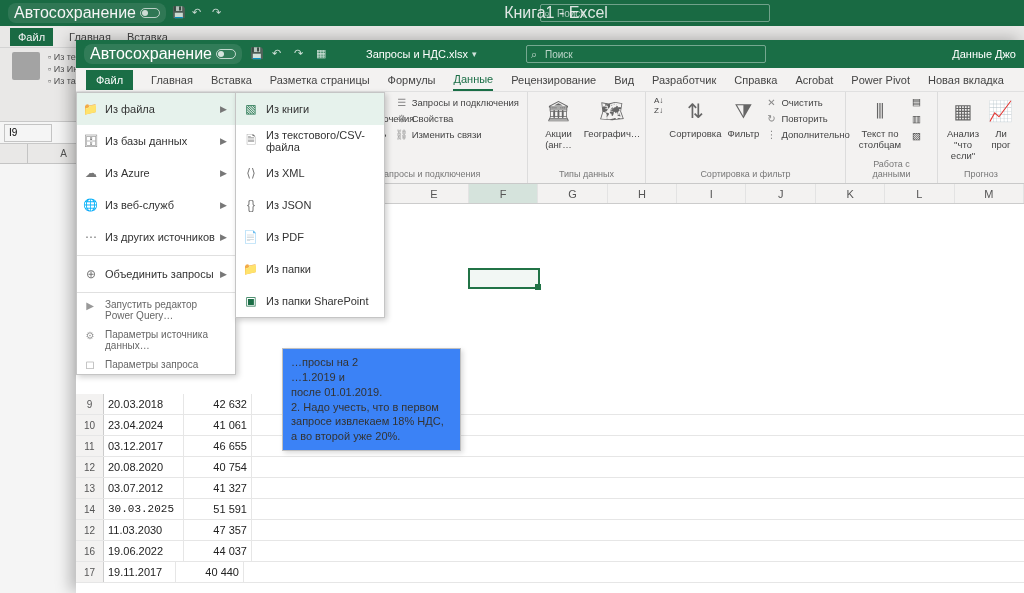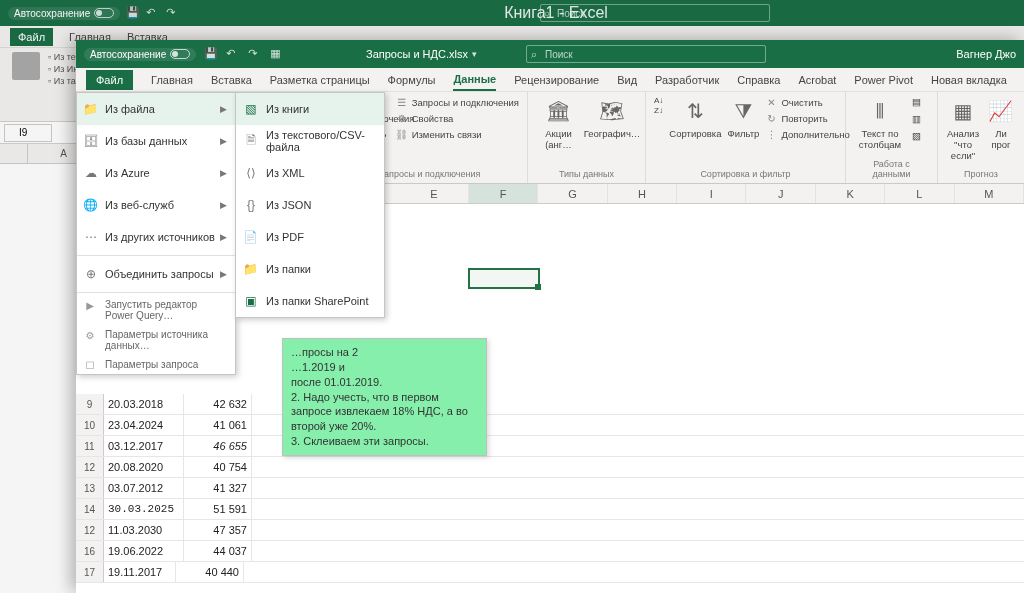--- a/index.html
+++ b/index.html
@@ -2,53 +2,53 @@
 <html><head>
 <meta charset="utf-8">
 <style>
 * { margin: 0; padding: 0; box-sizing: border-box; font-family: "Segoe UI", Tahoma, sans-serif; }
 body { width: 1024px; height: 593px; overflow: hidden; background: #f0f0f0; position: relative; }
 
 
 .back-window { position: absolute; top: 0; left: 0; width: 1024px; height: 593px; background: #fff; filter: brightness(0.96); }
 .back-title { height: 26px; background: #1a6e46; display: flex; align-items: center; color: #fff; font-size: 11px; }
 .back-title .qat { display: flex; gap: 6px; padding-left: 8px; align-items: center; }
-.autosave-pill { display: inline-flex; align-items: center; gap: 4px; background: rgba(255,255,255,.1); border-radius: 8px; padding: 1px 6px; font-size: 10px; }
+.autosave-pill { display: inline-flex; align-items: center; gap: 4px; background: rgba(255,255,255,.1); border-radius: 8px; padding: 1px 6px; font-size: 16px; }
 .autosave-switch { width: 20px; height: 10px; border: 1px solid rgba(255,255,255,.7); border-radius: 5px; position: relative; }
 .autosave-switch::after { content: ""; position: absolute; left: 1px; top: 1px; width: 6px; height: 6px; border-radius: 50%; background: rgba(255,255,255,.8); }
 .qat-icon { width: 14px; height: 14px; opacity: .8; }
 .back-title .doc { position: absolute; left: 50%; transform: translateX(-50%); font-size: 16px; opacity: .9; margin-left: 44px; }
 .back-title .search { position: absolute; left: 540px; width: 230px; height: 18px; border: 1px solid rgba(255,255,255,.4); border-radius: 2px; display: flex; align-items: center; padding-left: 16px; font-size: 10px; color: rgba(255,255,255,.7); }
 .back-title .search::before { content: "⌕"; position: absolute; left: 3px; font-size: 11px; }
 .back-tabs { height: 22px; background: #f3f2f1; display: flex; align-items: center; gap: 16px; padding-left: 10px; font-size: 11px; color: #444; border-bottom: 1px solid #ddd; }
 .back-tabs .ftab:first-child { background: #1a6e46; color:#fff; padding: 3px 8px; }
 .back-ribbon-stub { height: 74px; background: #f3f2f1; border-bottom: 1px solid #d0d0d0; display: flex; align-items:flex-start; padding: 4px 8px; gap: 4px; }
 .stub-big { width: 36px; height: 54px; display:flex; flex-direction:column; align-items:center; font-size: 9px; color:#555; gap:4px; }
 .stub-big .ico { width:28px; height:28px; background:#aaa; border-radius:2px; }
 .stub-list { display:flex; flex-direction:column; gap:2px; font-size: 9px; color:#555; }
 .stub-list span::before { content:"▫ "; }
 .back-formula { height: 22px; background:#fff; border-bottom:1px solid #d0d0d0; display:flex; align-items:center; }
-.back-formula .namebox { width:48px; height:18px; margin-left:4px; border:1px solid #ccc; font-size:10px; padding-left:14px; display:flex; align-items:center; }
+.back-formula .namebox { width:48px; height:18px; margin-left:4px; border:1px solid #ccc; font-size:10px; padding-left:4px; display:flex; align-items:center; }
 .back-colhdr { height:20px; background:#f3f2f1; border-bottom:1px solid #ccc; display:flex; }
 .back-colhdr .corner { width:28px; border-right:1px solid #ccc; }
 .back-colhdr .ch { width:72px; text-align:center; font-size:10px; color:#555; border-right:1px solid #e0e0e0; line-height:20px; }
 
 
 .front-window { position: absolute; top: 40px; left: 76px; width: 948px; height: 553px; background: #fff; box-shadow: -6px -2px 14px rgba(0,0,0,.25); }
 .front-title { height: 28px; background: #1a6e46; color: #fff; display: flex; align-items: center; font-size: 11px; position: relative; }
 .front-title .qat { display: flex; gap: 8px; padding-left: 8px; align-items: center; }
 .front-title .doc { position: absolute; left: 290px; font-size: 11px; display:flex; align-items:center; gap:4px; }
 .front-title .doc::after { content:"▾"; font-size:9px; opacity:.8; }
 .front-title .search { position: absolute; left: 450px; width: 240px; height: 18px; border: 1px solid rgba(255,255,255,.4); border-radius: 2px; display: flex; align-items: center; padding-left: 18px; font-size: 10px; color: rgba(255,255,255,.7); }
 .front-title .search::before { content: "⌕"; position: absolute; left: 4px; font-size: 11px; }
 .front-title .user { position:absolute; right:8px; font-size:11px; }
 .front-tabs { height: 24px; background: #f3f2f1; display: flex; align-items: center; gap: 18px; padding-left: 10px; font-size: 11px; color: #444; border-bottom: 1px solid #e0e0e0; }
 .front-tabs .ftab { cursor: default; padding: 4px 0; }
 .front-tabs .ftab.file { background: #1a6e46; color:#fff; padding: 4px 10px; }
-.front-tabs .ftab.active { color:#1a6e46; border-bottom:2px solid #1a6e46; font-weight:700; }
+.front-tabs .ftab.active { color:#1a6e46; border-bottom:2px solid #1a6e46; font-weight:400; }
 
 .ribbon { height: 92px; background:#f3f2f1; border-bottom:1px solid #c9c9c9; display:flex; }
 .rgroup { border-right:1px solid #dcdcdc; padding: 4px 8px 2px; display:flex; flex-direction:column; justify-content:space-between; }
 .rgroup .controls { display:flex; align-items:flex-start; gap:6px; }
 .rgroup .gtitle { font-size:9px; color:#777; text-align:center; padding-bottom: 2px; }
 .bigbtn { display:flex; flex-direction:column; align-items:center; gap:2px; font-size:9.5px; color:#444; text-align:center; width: 52px; }
 .bigbtn .ico { width:30px; height:30px; display:flex; align-items:center; justify-content:center; font-size:20px; color:#666; }
 .smallstack { display:flex; flex-direction:column; gap:4px; font-size:9.5px; color:#444; }
 .smallstack .item { display:flex; align-items:center; gap:4px; white-space:nowrap; }
 .smallstack .item .si { width:12px; height:12px; display:inline-flex; align-items:center; justify-content:center; font-size:10px; color:#888; }
@@ -78,21 +78,21 @@
 .row { height:21px; display:flex; border-bottom:1px solid #e6e6e6; }
 .rh { width:28px; background:#f3f2f1; border-right:1px solid #ccc; text-align:center; font-size:10px; color:#555; line-height:21px; }
 .cell { width:72px; border-right:1px solid #e6e6e6; font-size:11px; color:#222; line-height:21px; padding-right:4px; text-align:right; }
 .cell.txt { text-align:left; padding-left:4px; padding-right:16px; }
 
 
 .selbox { position:absolute; left:392px; top:84px; width:72px; height:21px; border:2px solid #217346; background:rgba(33,115,70,.06); z-index:3; pointer-events:none; }
 .selfill { position:absolute; right:-3px; bottom:-3px; width:6px; height:6px; background:#217346; }
 
 
-.comment { position:absolute; left:206px; top:154px; width:205px; background:#86efac; border:1px solid #bfbfbf; box-shadow:2px 2px 5px rgba(0,0,0,.15); font-size:11px; color:#333; padding:6px 8px; line-height:1.35; z-index:4; }
+.comment { position:absolute; left:206px; top:164px; width:179px; background:#3b82f6; border:1px solid #bfbfbf; box-shadow:2px 2px 5px rgba(0,0,0,.15); font-size:11px; color:#333; padding:6px 8px; line-height:1.35; z-index:4; }
 
 svg { display:block; }
 </style>
 </head>
 <body>
 
 <div class="back-window">
   <div class="back-title">
     <div class="qat">
       <span class="autosave-pill">
@@ -143,21 +143,21 @@
       <span class="qat-icon">↶</span>
       <span class="qat-icon">↷</span>
       <span class="qat-icon">▦</span>
     </div>
     <div class="doc">
         <span>Запросы и НДС.xlsx</span>
       </div>
     <div class="search">
       <span>Поиск</span>
     </div>
-    <div class="user">Вагнер Джо</div>
+    <div class="user">Данные Джо</div>
   </div>
 
   <div class="front-tabs">
     <span class="ftab file">Файл</span>
     <span class="ftab">Главная</span>
     <span class="ftab">Вставка</span>
     <span class="ftab">Разметка страницы</span>
     <span class="ftab">Формулы</span>
     <span class="ftab active">Данные</span>
     <span class="ftab">Рецензирование</span>
@@ -396,21 +396,21 @@
           <div class="cell" style="width: 68px;">42 632</div>
         </div>
         <div class="row">
           <div class="rh">10</div>
           <div class="cell txt" style="width: 80px;">23.04.2024</div>
           <div class="cell" style="width: 68px;">41 061</div>
         </div>
         <div class="row">
           <div class="rh">11</div>
           <div class="cell txt" style="width: 80px;">03.12.2017</div>
-          <div class="cell" style="width: 68px; font-style: italic;">46 655</div>
+          <div class="cell" style="width: 68px;">46 655</div>
         </div>
         <div class="row">
           <div class="rh">12</div>
           <div class="cell txt" style="width: 80px;">20.08.2020</div>
           <div class="cell" style="width: 68px;">40 754</div>
         </div>
         <div class="row">
           <div class="rh">13</div>
           <div class="cell txt" style="width: 80px;">03.07.2012</div>
           <div class="cell" style="width: 68px;">41 327</div>
@@ -439,16 +439,15 @@
 
     <div class="selbox">
         <div class="selfill"></div>
       </div>
 
     <div class="comment">
       <div>…просы на 2</div>
       <div>…1.2019 и</div>
       <div>после 01.01.2019.</div>
       <div>2. Надо учесть, что в первом запросе извлекаем 18% НДС, а во второй уже 20%.</div>
-      <div>3. Склеиваем эти запросы.</div>
     </div>
   </div>
 </div>
 
 </body></html>

